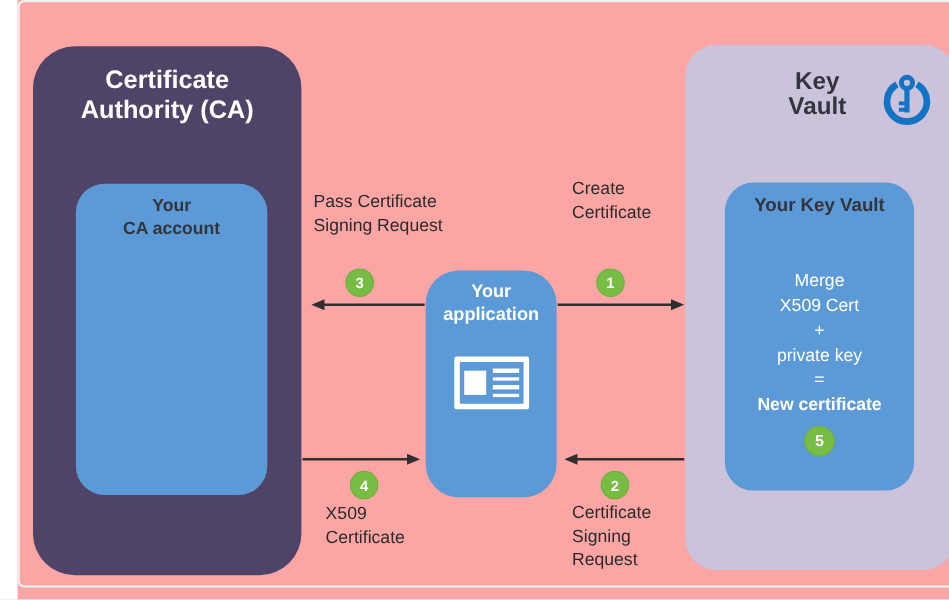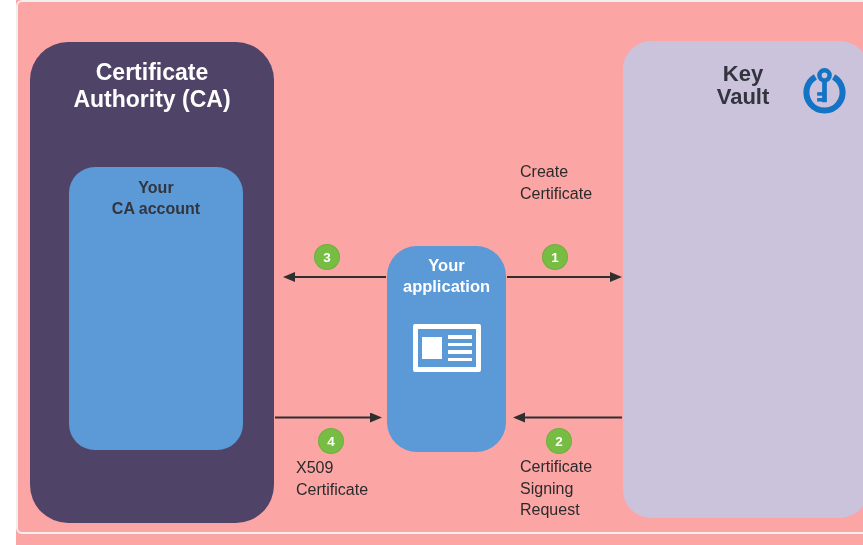--- a/index.html
+++ b/index.html
@@ -91,20 +91,32 @@
   <div class="box kv">
     <div class="kv-title">Key
 Vault</div>
     <svg class="kv-icon" viewBox="0 0 48 48">
       <path d="M 33.3 10 A 18.5 18.5 0 1 1 14.7 10" fill="none" stroke="#1373c5" stroke-width="6.2"></path>
       <circle cx="24" cy="8.5" r="5.2" fill="none" stroke="#1373c5" stroke-width="4.6"></circle>
       <line x1="24" y1="14" x2="24" y2="36" stroke="#1373c5" stroke-width="4.8"></line>
       <line x1="24" y1="27.5" x2="16.5" y2="27.5" stroke="#1373c5" stroke-width="3.6"></line>
       <line x1="24" y1="33.5" x2="16.5" y2="33.5" stroke="#1373c5" stroke-width="3.6"></line>
     </svg>
+    <div class="inner kv-inner">
+      <div class="inner-title">Your Key Vault</div>
+      <div class="merge-block">
+        <div>Merge</div>
+        <div>X509 Cert</div>
+        <div>+</div>
+        <div>private key</div>
+        <div>=</div>
+        <div class="bold">New certificate</div>
+      </div>
+      <div class="badge badge-5">5</div>
+    </div>
   </div>
 
   <div class="box app">
     <div class="app-title">Your
 application</div>
     <div class="card-icon">
       <div class="card-photo"></div>
       <div class="card-lines">
           <i></i>
           <i></i>
@@ -124,20 +136,22 @@
     <line x1="606" y1="417.5" x2="508" y2="417.5" marker-end="url(#ah)"></line>
     <line x1="370" y1="277" x2="278" y2="277" marker-end="url(#ah)"></line>
     <line x1="259" y1="417.5" x2="355" y2="417.5" marker-end="url(#ah)"></line>
   </svg>
 
   <div class="badge" style="left:526px; top:244px;">1</div>
   <div class="badge" style="left:530px; top:428px;">2</div>
   <div class="badge" style="left:298px; top:244px;">3</div>
   <div class="badge" style="left:302px; top:428px;">4</div>
 
+  <div class="flow-label" style="left:269px; top:173px;">Pass Certificate
+Signing Request</div>
   <div class="flow-label" style="left:504px; top:161px;">Create
 Certificate</div>
   <div class="flow-label" style="left:280px; top:457px;">X509
 Certificate</div>
   <div class="flow-label" style="left:504px; top:456px;">Certificate
 Signing
 Request</div>
 
   <div class="frame"></div>
 </div>

